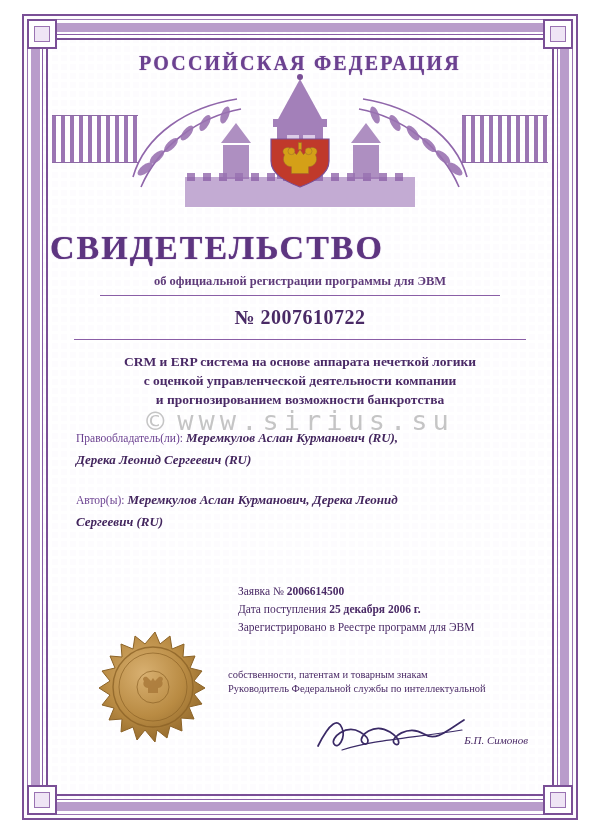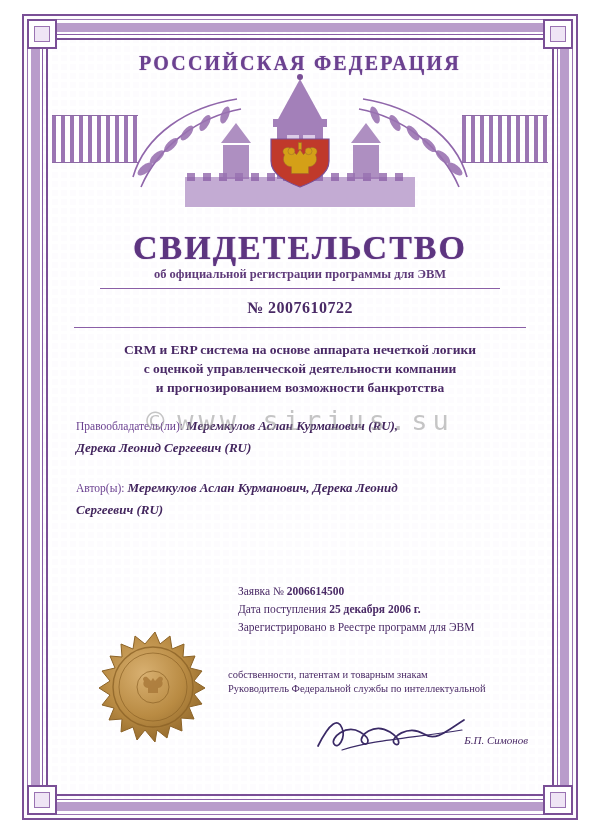--- a/index.html
+++ b/index.html
@@ -126,44 +126,44 @@
       repeating-linear-gradient(90deg, #8a5ea6 0 4px, #ffffff 4px 9px),
       repeating-linear-gradient(0deg, #8a5ea6 0 4px, #ffffff 4px 9px);
     opacity: .85;
     border-top: 1px solid #7a4f96;
     border-bottom: 1px solid #7a4f96;
   }
   .side-orn.left  { left: 2px; }
   .side-orn.right { right: 2px; }
 
   .svid {
-    text-align: center;
+    text-align: left;
     font-weight: bold;
     font-size: 34px;
     letter-spacing: 2px;
     color: #5d3580;
     margin-top: 4px;
     text-shadow: 0 0 1px #8a5ea6;
   }
   .svid-sub {
     text-align: center;
     font-size: 12.5px;
     font-weight: bold;
     color: #5f3b7a;
-    margin-top: 0;
+    margin-top: 7px;
   }
   .rule {
     width: 400px;
     height: 1px;
     background: #8a5ea6;
     margin: 6px auto 0 auto;
   }
   .reg-number {
     text-align: center;
-    font-size: 16px;
+    font-size: 20px;
     font-weight: bold;
     color: #4a2a66;
     margin-top: 10px;
     letter-spacing: .5px;
   }
   .rule2 {
     width: 452px;
     height: 1px;
     background: #8a5ea6;
     margin: 10px auto 0 auto;

